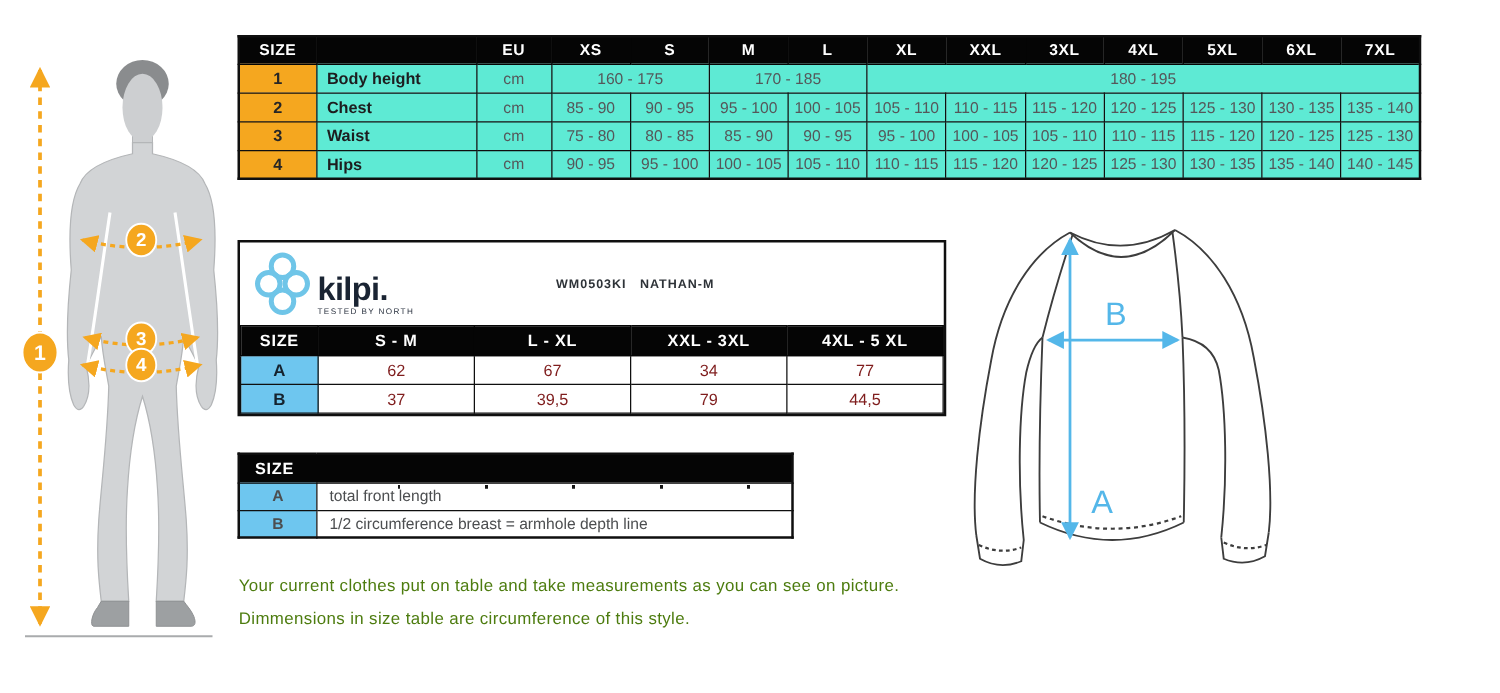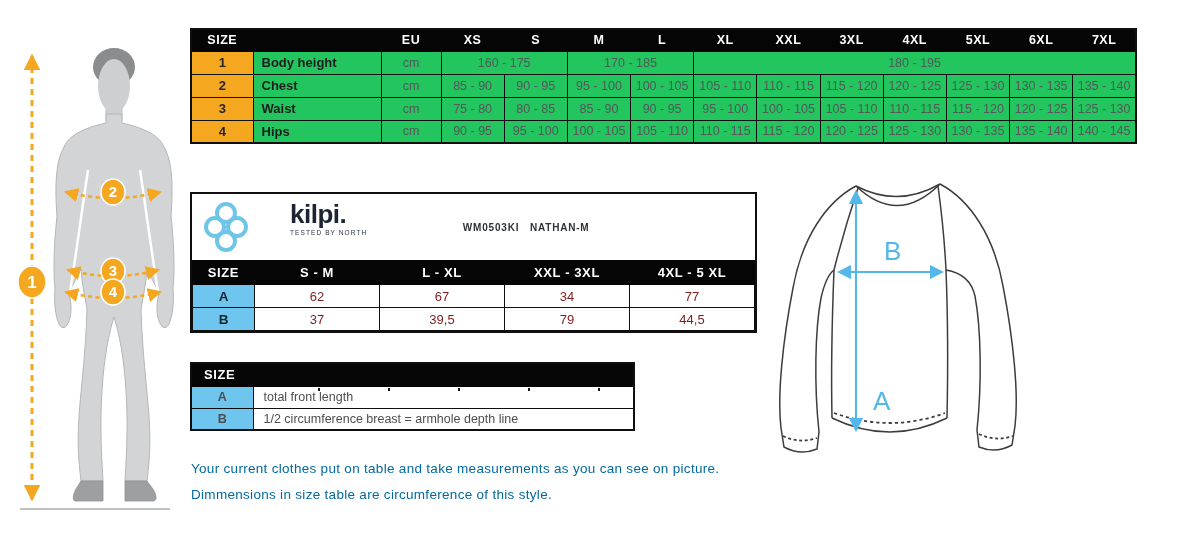--- a/index.html
+++ b/index.html
@@ -4,49 +4,49 @@
 <style>
   * { box-sizing: border-box; margin:0; padding:0; }
   html,body { width:1200px; height:554px; background:#ffffff; font-family:"Liberation Sans", sans-serif; position:relative; overflow:hidden; }
 
   
   table { border-collapse:collapse; table-layout:fixed; }
   .size-table { position:absolute; left:190px; top:28px; width:947px; }
   .size-table th, .size-table td { border:1.5px solid #0f0f0f; }
   .size-table { border:2px solid #0f0f0f; }
   .size-table th { background:#050505; color:#fff; font-size:12.5px; font-weight:bold; letter-spacing:.5px; height:22px; text-align:center; border-color:#050505; }
-  .size-table td { height:23px; text-align:center; font-size:12.5px; color:#55575a; background:#22c55e; }
+  .size-table td { height:23px; text-align:center; font-size:12.5px; color:#55575a; background:#5eead4; }
   td.num-cell { background:#F5A71F; color:#262626; font-weight:bold; font-size:13px; }
   td.label-cell { text-align:left; padding-left:8px; font-weight:bold; color:#1d1d1f; font-size:13px; }
   td.unit-cell { color:#55575a; }
 
   
   .product-card { position:absolute; left:190px; top:192px; width:567px; border:2px solid #0f0f0f; background:#fff; }
   .brand-row { height:66px; display:flex; align-items:center; }
-  .brand-block { display:flex; align-items:flex-start; margin-left:12px;gap:36px; }
+  .brand-block { display:flex; align-items:flex-end; margin-left:12px; }
   .brand-texts { margin-left:6px; }
   .brand-word { font-size:26px; font-weight:bold; color:#1a2433; letter-spacing:-.5px; line-height:26px; }
   .brand-tagline { font-size:6.5px; color:#2b3340; letter-spacing:1.1px; margin-top:2px; }
   .product-title { flex:1; text-align:center; font-size:10px; font-weight:bold; color:#2e3338; letter-spacing:.8px; white-space:pre; padding-right:70px; }
   .product-table { width:100%; }
   .product-table th { background:#050505; color:#fff; font-size:13px; font-weight:bold; letter-spacing:.6px; height:24px; text-align:center; border:1.5px solid #050505; }
   .product-table td { border:1.5px solid #0f0f0f; height:23px; text-align:center; font-size:13px; color:#7f1d1d; }
   td.ab-cell { background:#6EC6EF; color:#15232e; font-weight:bold; font-size:13.5px; }
 
   
   .legend-card { position:absolute; left:190px; top:362px; width:445px; }
   .legend-table { width:445px; border:2px solid #0f0f0f; }
   .legend-table th { background:#050505; color:#fff; font-size:13px; font-weight:bold; letter-spacing:.6px; height:23px; text-align:left; padding-left:12px; border:1.5px solid #050505; }
   .legend-table td { border:1.5px solid #0f0f0f; height:22px; font-size:12.5px; color:#4c4e50; text-align:left; padding-left:10px; }
   .legend-table td.ab-cell { text-align:center; padding-left:0; }
   .legend-ticks { position:absolute; left:128px; top:26px; width:305px; height:3px;
      background:repeating-linear-gradient(to right,#161616 0 2px, transparent 2px 70px); }
 
   
-  .footnote { position:absolute; left:191px; top:461px; font-size:13.5px; color:#0369a1; letter-spacing:.3px; }
+  .footnote { position:absolute; left:191px; top:461px; font-size:13.5px; color:#4d7c0f; letter-spacing:.3px; }
   .footnote .fline { margin-bottom:11px; }
 
   
   .man-svg { position:absolute; left:8px; top:20px; }
   .shirt-svg { position:absolute; left:770px; top:170px; }
 </style>
 </head>
 <body>
 
 <svg class="man-svg" width="182" height="500" viewBox="0 0 182 500">

